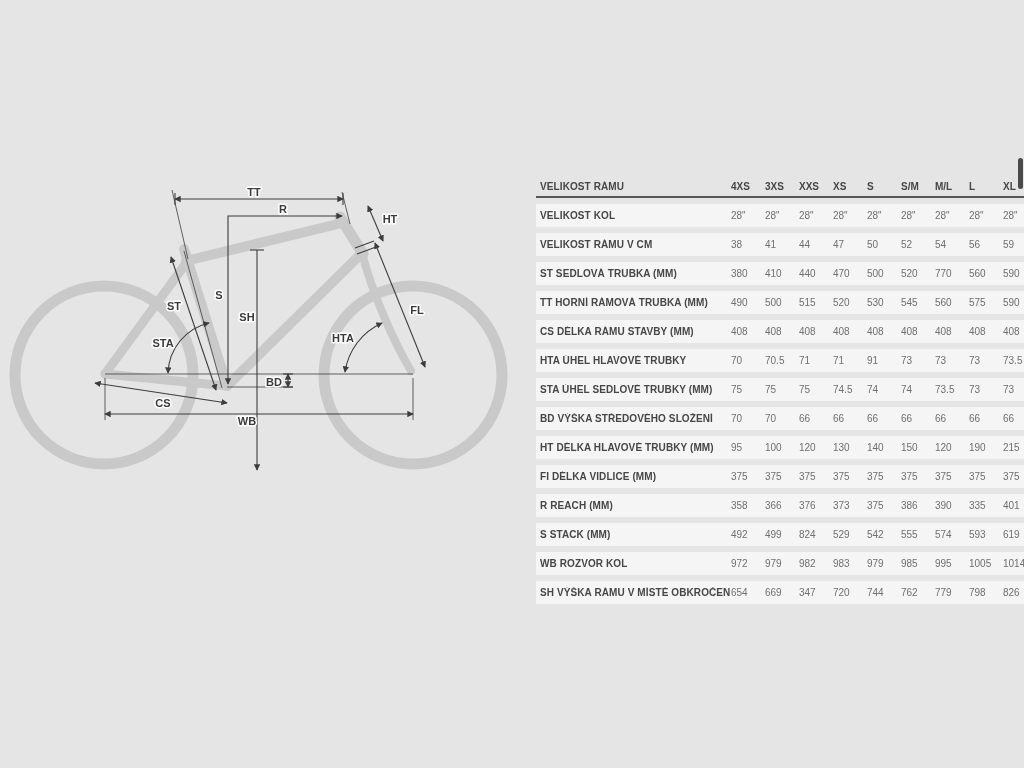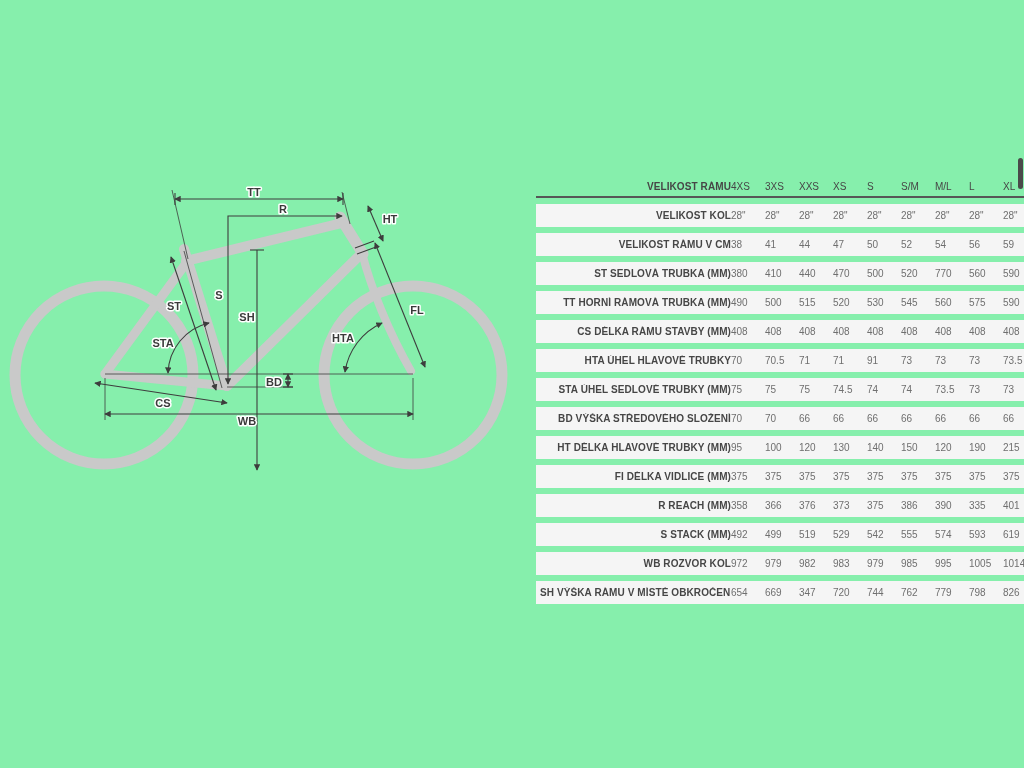--- a/index.html
+++ b/index.html
@@ -1,34 +1,34 @@
 <!DOCTYPE html>
 <html><head>
 <meta charset="utf-8">
 <style>
   html,body{margin:0;padding:0;background:#ffffff;}
-  .page{position:relative;width:1024px;height:768px;overflow:hidden;background:#86efac;
+  .page{position:relative;width:1024px;height:768px;overflow:hidden;background:#e5e5e5;
         font-family:"Liberation Sans",sans-serif;}
   
   #diagram{position:absolute;left:0;top:170px;width:536px;height:340px;}
   .tube{stroke:#c9c9c9;fill:none;stroke-linecap:round;}
   .wheel{stroke:#c9c9c9;fill:none;}
   .dim{stroke:#3d3d3d;stroke-width:1.1;fill:none;}
   .thin{stroke:#3d3d3d;stroke-width:0.8;fill:none;}
   .dimlabel{font-family:"Liberation Sans",sans-serif;font-size:11px;font-weight:bold;
             fill:#3a3a3a;text-anchor:middle;paint-order:stroke fill;stroke:#ffffff;
             stroke-width:3px;stroke-linejoin:round;}
   
   #geo-table{position:absolute;left:536px;top:176px;width:502px;}
   .geo-header{display:flex;align-items:center;height:20px;border-bottom:2px solid #565656;}
   .geo-row{display:flex;align-items:center;height:23px;margin-top:6px;background:#f5f5f5;}
   .cell-label{flex:0 0 191px;padding-left:4px;font-size:10px;font-weight:bold;color:#464646;
-              letter-spacing:0.1px;white-space:nowrap;overflow:hidden;text-align:right;}
+              letter-spacing:0.1px;white-space:nowrap;overflow:hidden;}
   .cell-val{flex:0 0 34px;font-size:10px;color:#6f6f6f;white-space:nowrap;}
-  .cell-val.head{font-weight:normal;color:#464646;}
+  .cell-val.head{font-weight:bold;color:#464646;}
   
   .scroll-thumb{position:absolute;left:1018px;top:158px;width:5px;height:31px;
                 background:#4a4a4a;border-radius:2.5px;}
 </style>
 </head>
 <body>
 
 <div class="page">
 
   <svg id="diagram" viewBox="0 0 536 340">
@@ -241,21 +241,21 @@
           <div class="cell-val">375</div>
           <div class="cell-val">386</div>
           <div class="cell-val">390</div>
           <div class="cell-val">335</div>
           <div class="cell-val">401</div>
         </div>
         <div class="geo-row">
           <div class="cell-label">S STACK (MM)</div>
           <div class="cell-val">492</div>
           <div class="cell-val">499</div>
-          <div class="cell-val">519</div>
+          <div class="cell-val">824</div>
           <div class="cell-val">529</div>
           <div class="cell-val">542</div>
           <div class="cell-val">555</div>
           <div class="cell-val">574</div>
           <div class="cell-val">593</div>
           <div class="cell-val">619</div>
         </div>
         <div class="geo-row">
           <div class="cell-label">WB ROZVOR KOL</div>
           <div class="cell-val">972</div>

